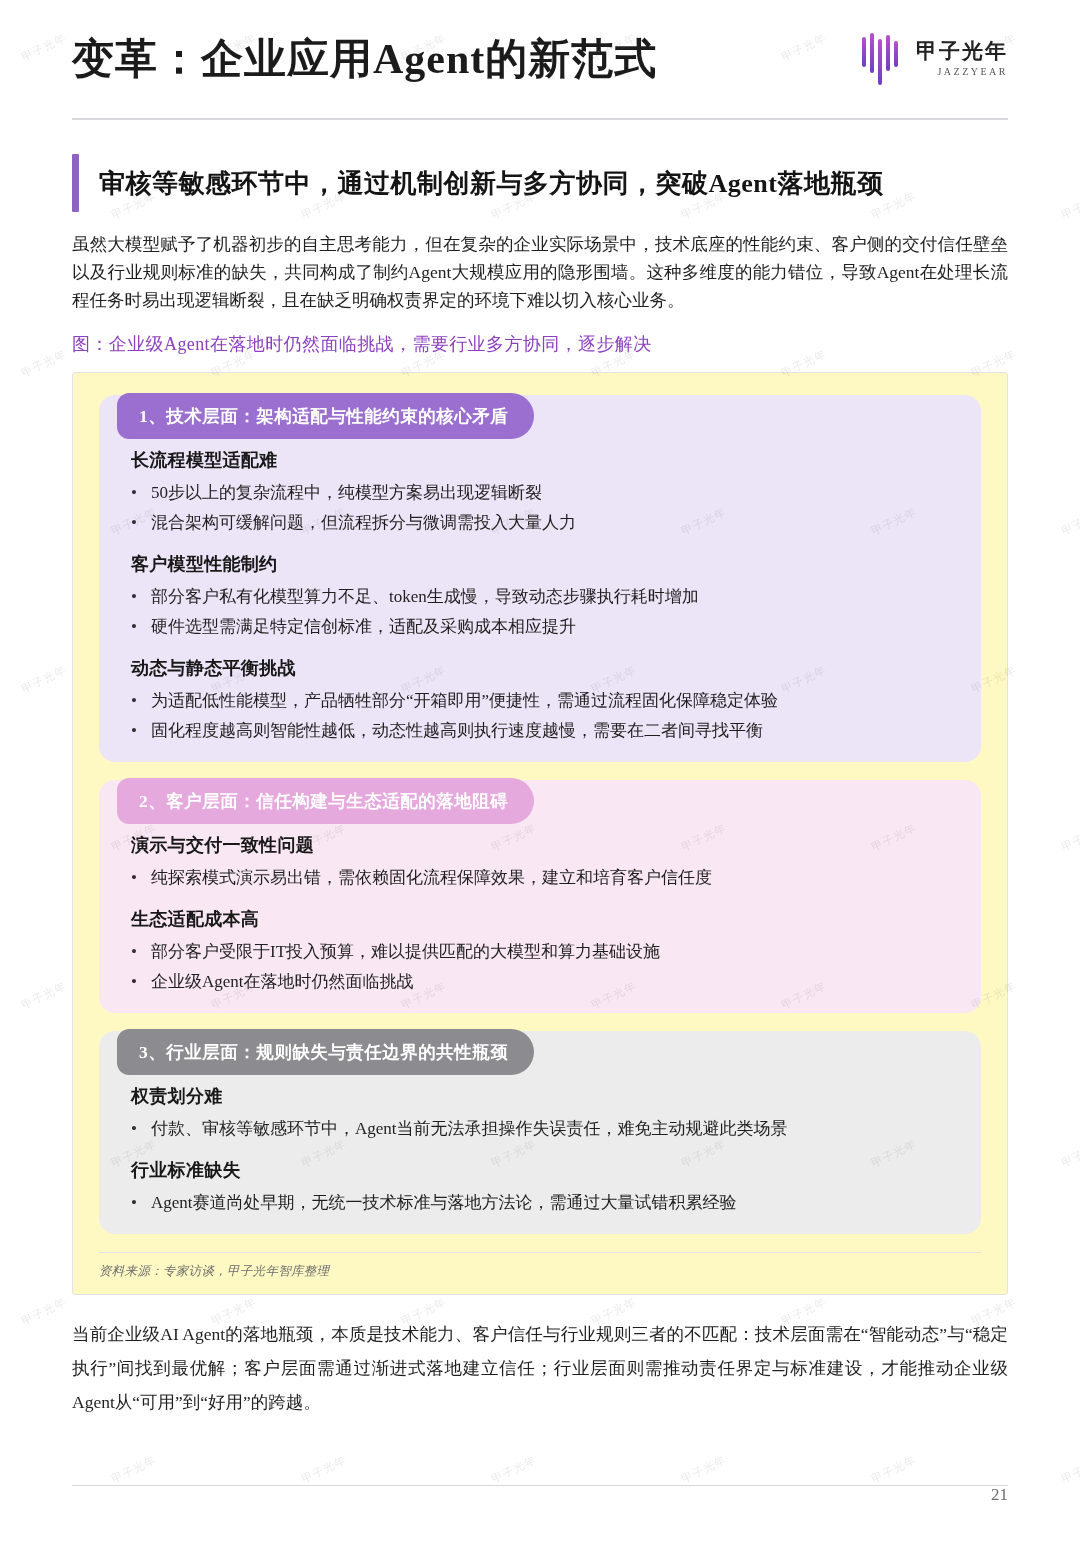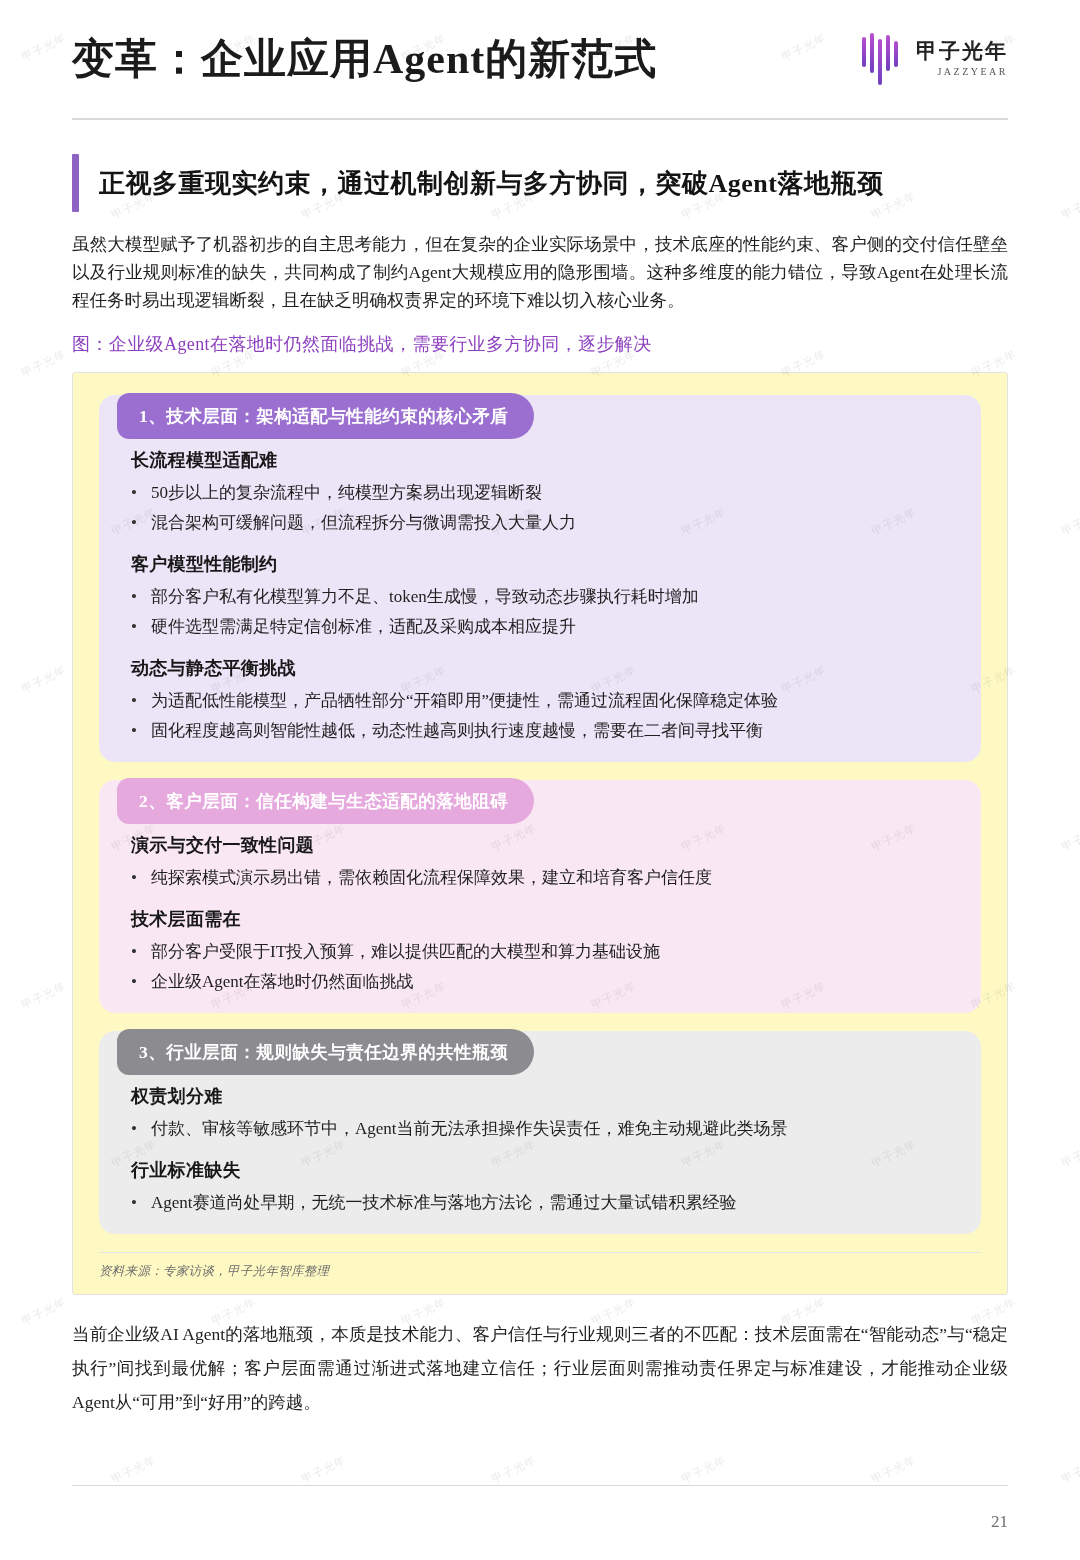--- a/index.html
+++ b/index.html
@@ -199,21 +199,21 @@
     position: absolute;
     left: 72px;
     right: 72px;
     bottom: 74px;
     height: 1.5px;
     background: #d9d9dd;
   }
   .page-number {
     position: absolute;
     right: 72px;
-    bottom: 28px;
+    bottom: 55px;
     font-size: 17px;
     color: #6f6f6f;
   }
 
   
   .wm-layer {
     position: absolute;
     inset: 0;
     pointer-events: none;
     z-index: 5;
@@ -252,21 +252,21 @@
       <div class="logo-text">
         <div class="logo-cn">甲子光年</div>
         <div class="logo-en">JAZZYEAR</div>
       </div>
     </div>
   </div>
   <div class="header-rule"></div>
 
   <div class="section-heading">
     <div class="section-bar"></div>
-    <div class="section-title">正视多重现实约束，通过机制创新与多方协同，突破Agent落地瓶颈</div>
+    <div class="section-title">审核等敏感环节中，通过机制创新与多方协同，突破Agent落地瓶颈</div>
   </div>
 
   <div class="para">虽然大模型赋予了机器初步的自主思考能力，但在复杂的企业实际场景中，技术底座的性能约束、客户侧的交付信任壁垒以及行业规则标准的缺失，共同构成了制约Agent大规模应用的隐形围墙。这种多维度的能力错位，导致Agent在处理长流程任务时易出现逻辑断裂，且在缺乏明确权责界定的环境下难以切入核心业务。</div>
 
   <div class="figure-caption">图：企业级Agent在落地时仍然面临挑战，需要行业多方协同，逐步解决</div>
 
   <div class="figure-box">
 
     <div class="block purple">
       <div class="block-tag">1、技术层面：架构适配与性能约束的核心矛盾</div>
@@ -311,21 +311,21 @@
       <div class="block-tag">2、客户层面：信任构建与生态适配的落地阻碍</div>
       <div class="block-body">
         <div class="group">
           <div class="group-title">演示与交付一致性问题</div>
           <div class="bullet">
             <span class="dot">•</span>
             <span class="btext">纯探索模式演示易出错，需依赖固化流程保障效果，建立和培育客户信任度</span>
           </div>
         </div>
         <div class="group">
-          <div class="group-title">技术层面需在</div>
+          <div class="group-title">生态适配成本高</div>
           <div class="bullet">
             <span class="dot">•</span>
             <span class="btext">部分客户受限于IT投入预算，难以提供匹配的大模型和算力基础设施</span>
           </div>
           <div class="bullet">
             <span class="dot">•</span>
             <span class="btext">企业级Agent在落地时仍然面临挑战</span>
           </div>
         </div>
       </div>

